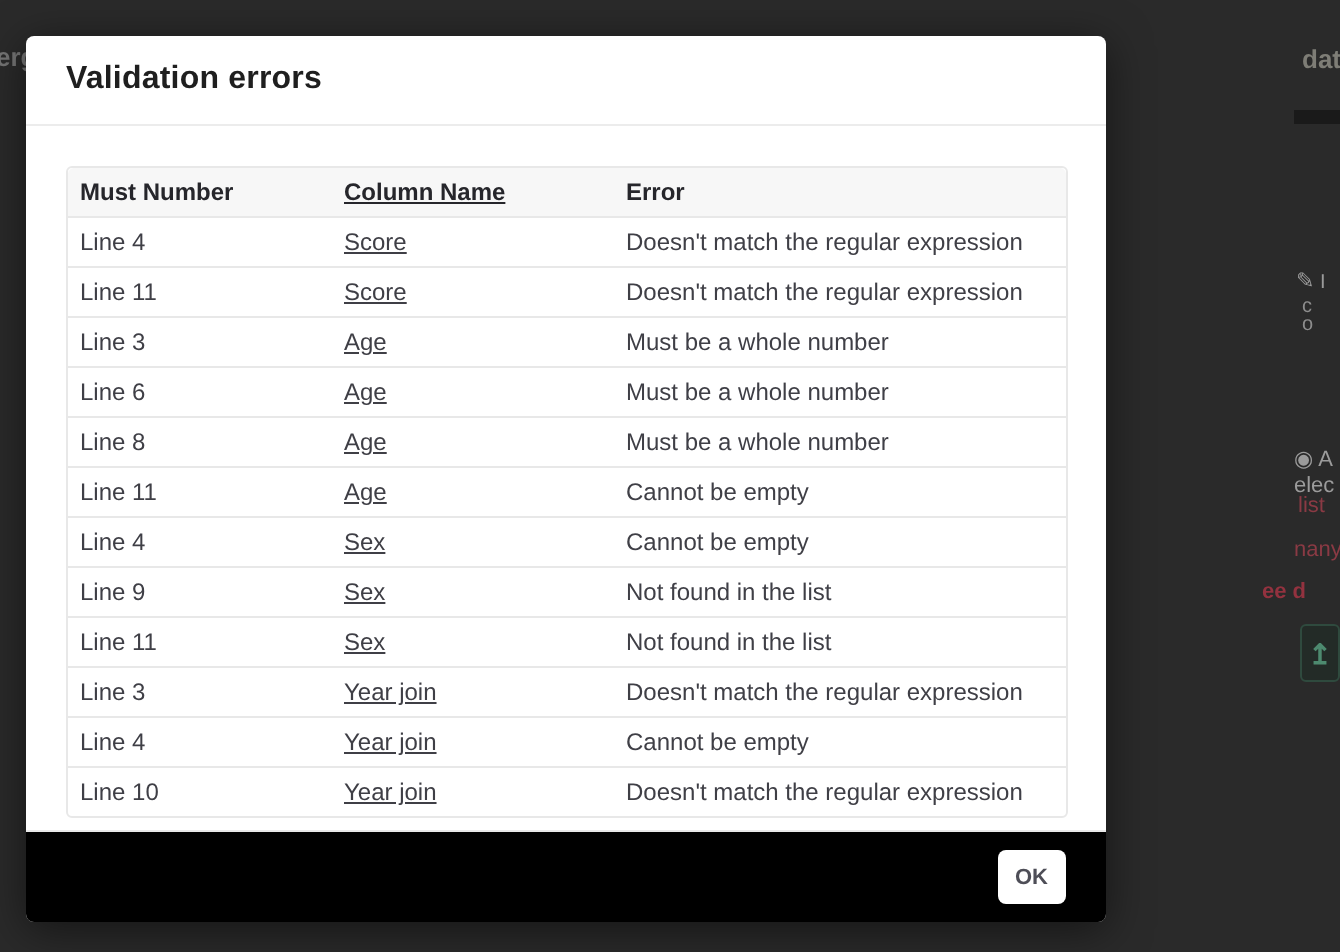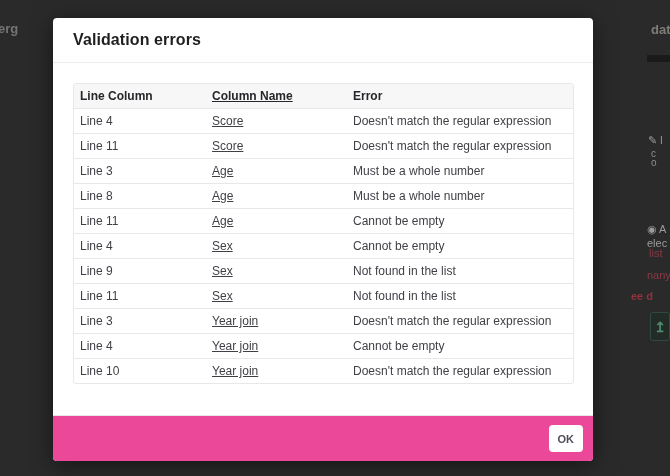--- a/index.html
+++ b/index.html
@@ -28,21 +28,20 @@
     position:absolute; left:650px; top:312px; width:20px; height:29px;
     background:#232b27; border:1px solid #2f4a3e; border-radius:3px;
     display:flex; align-items:center; justify-content:center;
     color:#4d8a6f; font-size:14px; font-weight:700;
   }
   
   .modal {
     position:absolute; left:13px; top:18px; width:540px; height:443px;
     background:#ffffff; border-radius:4px; z-index:10;
     box-shadow:0 4px 22px rgba(0,0,0,.5);
-    margin-left:40px;
   }
   .modal-header {
     height:45px; display:flex; align-items:center;
     padding:0 20px; border-bottom:1px solid #ececec;
   }
   .modal-title { font-size:16px; font-weight:700; color:#1f1f1f; letter-spacing:.1px; }
   .modal-body { padding:20px 19px 0 20px; }
   table.err-table {
     width:100%; border-collapse:separate; border-spacing:0;
     border:1px solid #e8e8e8; border-radius:3px;
@@ -52,24 +51,24 @@
     background:#f7f7f7; font-weight:700; color:#26262b; text-align:left;
     padding:5px 6px; line-height:14px;
   }
   .err-table th:first-child { border-top-left-radius:3px; }
   .err-table th:last-child  { border-top-right-radius:3px; }
   .err-table td { padding:5px 6px; line-height:14px; border-top:1px solid #e8e8e8; }
   .err-table th:nth-child(1), .err-table td:nth-child(1) { width:132px; }
   .err-table th:nth-child(2), .err-table td:nth-child(2) { width:141px;text-decoration:underline; }
   .modal-footer {
     position:absolute; left:0; right:0; bottom:0; height:46px;
-    background:#ec4899; border-top:1px solid #e8e8e8;
+    background:#000000; border-top:1px solid #e8e8e8;
     border-radius:0 0 4px 4px;
     display:flex; align-items:center; justify-content:flex-end;
-    padding-right:10px;
+    padding-right:20px;
   }
   .ok-button {
     min-width:34px; height:27px; padding:0 9px;
     background:#ffffff; border:0; border-radius:4px;
     font-family:"Liberation Sans", sans-serif;
     font-size:11px; font-weight:700; color:#4e4e57;
     cursor:pointer;
   }
 </style>
 </head>
@@ -95,38 +94,43 @@
   </div>
 
   <div class="modal">
     <div class="modal-header">
       <span class="modal-title">Validation errors</span>
     </div>
     <div class="modal-body">
       <table class="err-table">
         <thead>
           <tr>
-              <th>Line Column</th>
+              <th>Must Number</th>
               <th>Column Name</th>
               <th>Error</th>
             </tr>
         </thead>
         <tbody>
             <tr>
               <td>Line 4</td>
               <td>Score</td>
               <td>Doesn't match the regular expression</td>
             </tr>
             <tr>
               <td>Line 11</td>
               <td>Score</td>
               <td>Doesn't match the regular expression</td>
             </tr>
             <tr>
               <td>Line 3</td>
+              <td>Age</td>
+              <td>Must be a whole number</td>
+            </tr>
+            <tr>
+              <td>Line 6</td>
               <td>Age</td>
               <td>Must be a whole number</td>
             </tr>
             <tr>
               <td>Line 8</td>
               <td>Age</td>
               <td>Must be a whole number</td>
             </tr>
             <tr>
               <td>Line 11</td>

